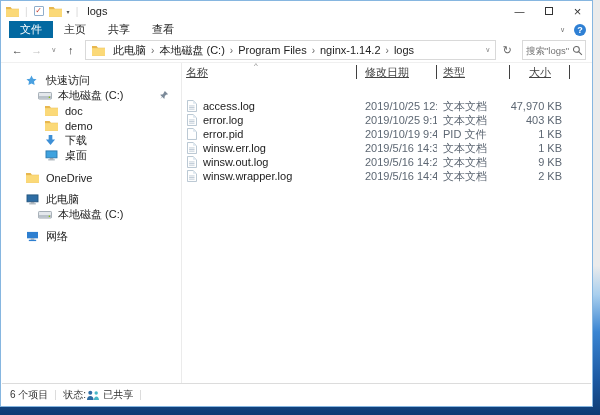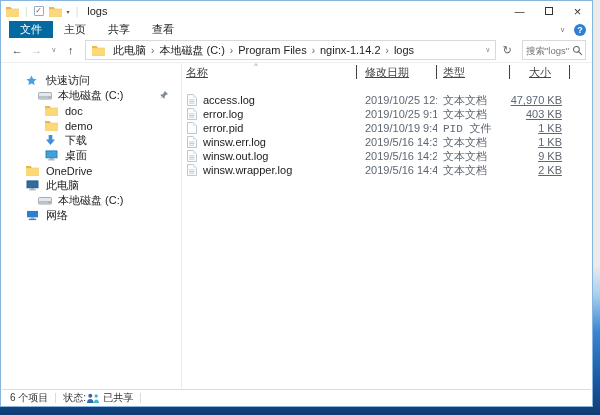--- a/index.html
+++ b/index.html
@@ -45,41 +45,41 @@
   .addr-drop { margin-left:auto; font-size:7px; color:#888; padding-right:2px; }
   .refresh { width:16px; text-align:center; color:#666; font-size:11px; }
   .searchbox { width:64px; height:20px; border:1px solid #d9d9d9; display:flex; align-items:center; padding:0 3px; margin-left:4px; }
   .searchbox input { border:none; outline:none; width:46px; font-size:9.5px; color:#888;
     font-family:"Liberation Sans","DejaVu Sans",sans-serif; background:transparent; }
   .mag { width:11px; height:11px; flex:none; }
   
   .content { position:absolute; left:1px; right:1px; top:62px; bottom:15px; display:flex; }
   .sidebar { width:180px; border-right:1px solid #ebebeb; padding-top:10px; overflow:hidden; }
   .side-item { height:15px; display:flex; align-items:center; gap:6px; font-size:11px; color:#222; }
-  .side-item.gap { }
+  .side-item.gap { margin-top:7px; }
   .lv1 { padding-left:24px; } .lv2 { padding-left:36px; } .lv3 { padding-left:43px; }
   .si-icon { width:14px; height:12px; flex:none; display:flex; align-items:center; }
   .si-pin { margin-left:auto; margin-right:12px; width:9px; height:9px; display:none; }
   .side-item.pinned .si-pin { display:block; }
   
   .filepane { flex:1; position:relative; }
   .fheader { display:flex; height:18px; align-items:center; position:relative; color:#444; }
   .hcell { padding-left:4px; border-right:1px solid #404040; height:14px; line-height:14px;text-decoration:underline; }
   .hc0 { width:175px; } .hc1 { width:80px; padding-left:8px; } .hc2 { width:73px; padding-left:6px; } .hc3 { width:60px; text-align:right; padding-right:18px; }
   .sortcaret { position:absolute; left:72px; top:-2px; font-size:8px; color:#888; }
-  .frows { margin-top:12px; }
+  .frows { margin-top:18px; }
   .frow { display:flex; align-items:center; height:14px; }
   .cell { white-space:nowrap; overflow:hidden; }
   .c0 { width:175px; display:flex; align-items:center; gap:5px; padding-left:5px; color:#1a1a1a; }
   .c1 { width:80px; padding-left:8px; color:#5d6773; }
-  .c2 { width:73px; padding-left:6px; color:#5d6773;font-family:Liberation Mono, monospace; }
-  .c3 { width:60px; text-align:right; padding-right:8px; color:#5d6773;text-decoration:underline; }
+  .c2 { width:73px; padding-left:6px; color:#5d6773; }
+  .c3 { width:60px; text-align:right; padding-right:8px; color:#5d6773; }
   .fi { width:11px; height:13px; flex:none; display:flex; }
   
-  .statusbar { position:absolute; left:1px; right:1px; bottom:1px; height:16px; border-top:1px solid #dcdcdc;
+  .statusbar { position:absolute; left:1px; right:1px; bottom:1px; height:22px; border-top:1px solid #dcdcdc;
     display:flex; align-items:center; font-size:10px; color:#333; padding-left:8px; background:#fff; }
   .sb-sep { width:1px; height:10px; background:#dcdcdc; margin:0 7px; }
   .sb-people { width:14px; height:10px; margin-right:3px; display:flex; }
   svg { display:block; }
 </style>
 </head>
 <body>
 
 <div id="screen">
   <div id="window">

